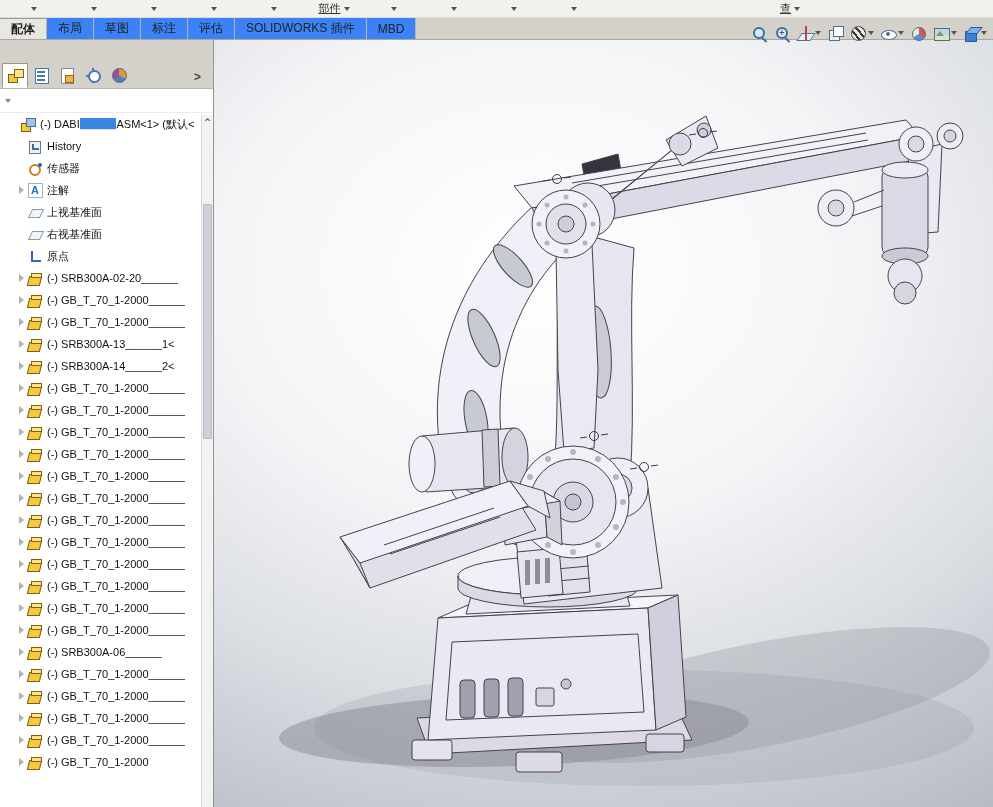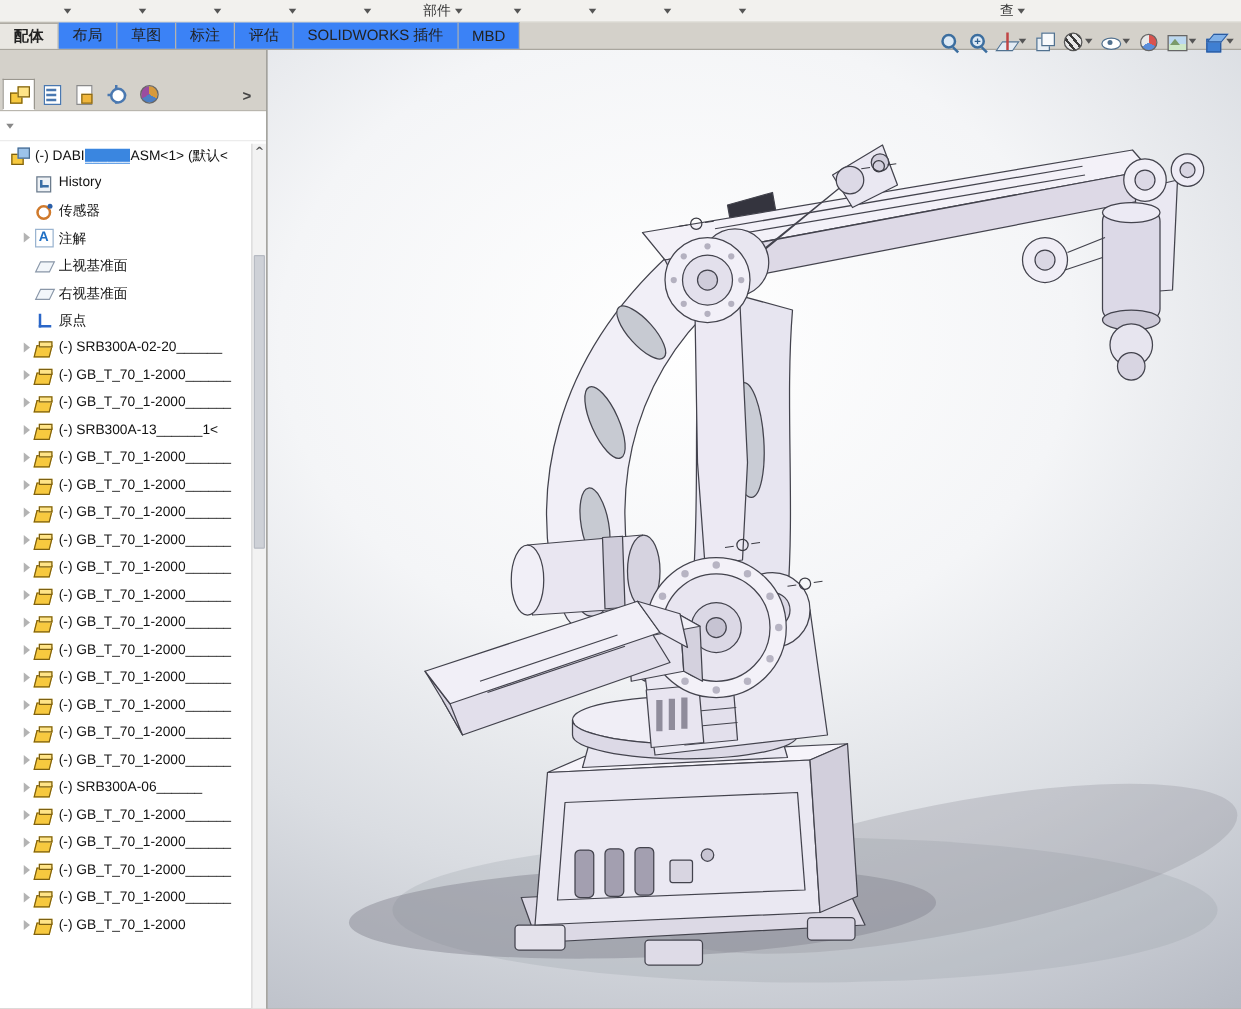--- a/index.html
+++ b/index.html
@@ -2,21 +2,21 @@
 <html><head>
 <meta charset="utf-8">
 <style>
   html,body{margin:0;padding:0;background:#888;}
   *{box-sizing:border-box;}
   .app{width:993px;height:807px;position:relative;display:flex;flex-direction:column;
        background:#d4d1ca;font-family:"Liberation Sans","DejaVu Sans",sans-serif;overflow:hidden;}
 
   
   .menubar{height:18px;background:#f2f1ee;border-bottom:1px solid #dddbd5;display:flex;
-           align-items:center;padding-left:24px;font-size:11px;color:#333;flex:none;}
+           align-items:center;padding-left:4px;font-size:11px;color:#333;flex:none;text-decoration:underline;}
   .menu-item{height:100%;display:flex;align-items:center;justify-content:center;gap:3px;width:60px;cursor:default;}
   .menu-item-far{width:auto;margin-left:168px;padding:0 8px;}
   .caret-down{width:0;height:0;border-top:4px solid #555;border-left:3px solid transparent;
               border-right:3px solid transparent;display:inline-block;}
 
   
   .tabbar{height:22px;background:#d4d1ca;border-bottom:1px solid #a9a69e;display:flex;
           align-items:flex-end;flex:none;}
   .cmd-tab{height:21px;padding:0 11px;display:flex;align-items:center;font-size:12px;color:#222;
            border-right:1px solid #b6b3aa;background:#3b82f6;cursor:default;white-space:nowrap;}
@@ -84,21 +84,21 @@
   .pt-pie{width:15px;height:15px;margin:1px;border-radius:50%;border:1px solid #666;
           background:conic-gradient(#d79a3c 0 120deg,#4d7fc4 0 240deg,#9a4da0 0 360deg);}
 
   .panel-body{flex:1;background:#fff;position:relative;overflow:hidden;min-height:0;}
   .filter-row{height:24px;border-bottom:1px solid #ececec;display:flex;align-items:center;padding-left:5px;}
   .filter-row .caret-down{border-top-color:#888;}
 
   
   .trow{height:22px;display:flex;align-items:center;padding-left:15px;font-size:11px;color:#111;
         white-space:nowrap;cursor:default;}
-  .trow.root{padding-left:8px;align-items:center;}
+  .trow.root{padding-left:20px;align-items:center;}
   .arrow{width:12px;height:12px;flex:none;display:flex;align-items:center;justify-content:center;}
   .arrow::before{content:"";width:0;height:0;border-left:5px solid #b3b3b3;
                  border-top:4px solid transparent;border-bottom:4px solid transparent;}
   .arrow.hidden::before{visibility:hidden;}
   .ti{width:16px;height:15px;margin-right:4px;flex:none;position:relative;}
   .tlabel{overflow:hidden;}
   .sel{background:#3a86e0;color:#fff;}
   .ti-asm::before{content:"";position:absolute;left:1px;top:6px;width:8px;height:7px;background:#f7c93f;border:1px solid #7d6011;}
   .ti-asm::after{content:"";position:absolute;left:6px;top:1px;width:8px;height:7px;background:#9cc3ea;border:1px solid #4a6d91;}
   .ti-part::before{content:"";position:absolute;left:1px;top:5px;width:11px;height:8px;background:#f7c93f;border:1px solid #7d6011;transform:skewX(-14deg);}
@@ -310,20 +310,25 @@
               <span class="tlabel">(-) GB_T_70_1-2000______</span>
             </div>
             <div class="trow">
               <span class="arrow"></span>
               <span class="ti ti-part"></span>
               <span class="tlabel">(-) SRB300A-13______1&lt;</span>
             </div>
             <div class="trow">
               <span class="arrow"></span>
               <span class="ti ti-part"></span>
+              <span class="tlabel">(-) SRB300A-14______2&lt;</span>
+            </div>
+            <div class="trow">
+              <span class="arrow"></span>
+              <span class="ti ti-part"></span>
               <span class="tlabel">(-) GB_T_70_1-2000______</span>
             </div>
             <div class="trow">
               <span class="arrow"></span>
               <span class="ti ti-part"></span>
               <span class="tlabel">(-) GB_T_70_1-2000______</span>
             </div>
             <div class="trow">
               <span class="arrow"></span>
               <span class="ti ti-part"></span>

